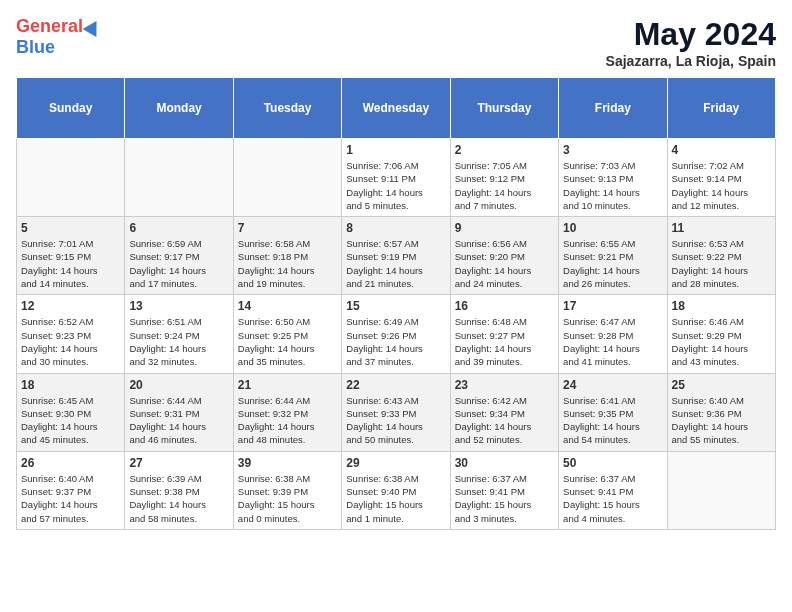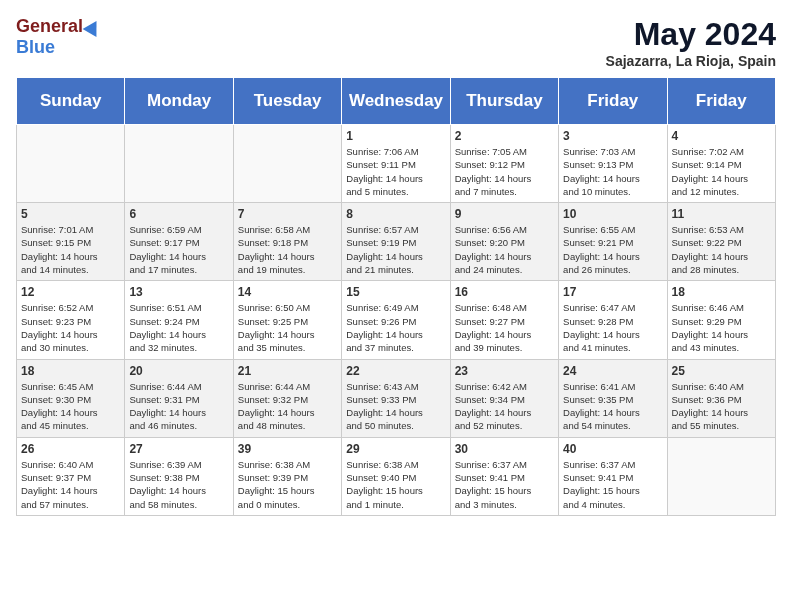--- a/index.html
+++ b/index.html
@@ -17,21 +17,21 @@
       margin-bottom: 8px;
     }
     .logo {
       display: flex;
       flex-direction: column;
       align-items: flex-start;
     }
     .logo-general {
       font-size: 18px;
       font-weight: bold;
-      color: #7f1d1d;
+      color: #ef4444;
     }
     .logo-blue {
       font-size: 18px;
       font-weight: bold;
       color: #3a7bd5;
       text-align: center;
     }
     .logo-triangle {
       display: inline-block;
       width: 0;
@@ -61,23 +61,23 @@
       font-weight: bold;
     }
     table {
       width: 100%;
       border-collapse: collapse;
       font-size: 10.5px;
     }
     thead tr th {
       background-color: #4472c4;
       color: white;
-      padding: 13px 4px;
+      padding: 23px 4px;
       text-align: center;
-      font-size: 17px;
+      font-size: 12px;
       border: 1px solid #fff;
     }
     tbody tr td {
       border: 1px solid #ccc;
       vertical-align: top;
       padding: 4px;
       width: calc(100% / 7);
       height: 78px;
       color: #333;
     }
@@ -258,19 +258,19 @@
         </td>
         <td>
           <span class="day-num">29</span>
           <div class="day-info">Sunrise: 6:38 AM<br>Sunset: 9:40 PM<br>Daylight: 15 hours<br>and 1 minute.</div>
         </td>
         <td>
           <span class="day-num">30</span>
           <div class="day-info">Sunrise: 6:37 AM<br>Sunset: 9:41 PM<br>Daylight: 15 hours<br>and 3 minutes.</div>
         </td>
         <td>
-          <span class="day-num">40</span>
+          <span class="day-num">50</span>
           <div class="day-info">Sunrise: 6:37 AM<br>Sunset: 9:41 PM<br>Daylight: 15 hours<br>and 4 minutes.</div>
         </td>
         <td class="empty-cell"></td>
       </tr>
     </tbody>
 </table>
 
 </body></html>

